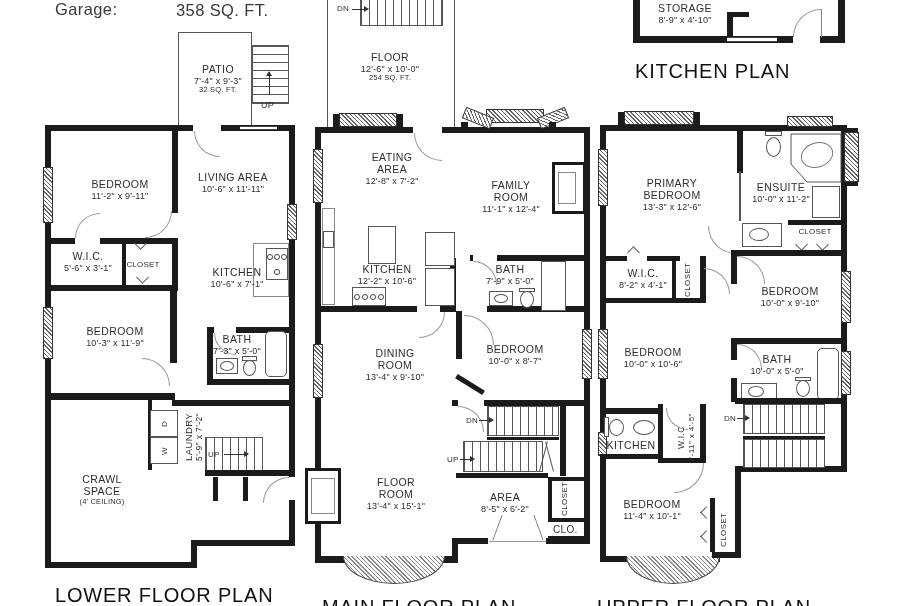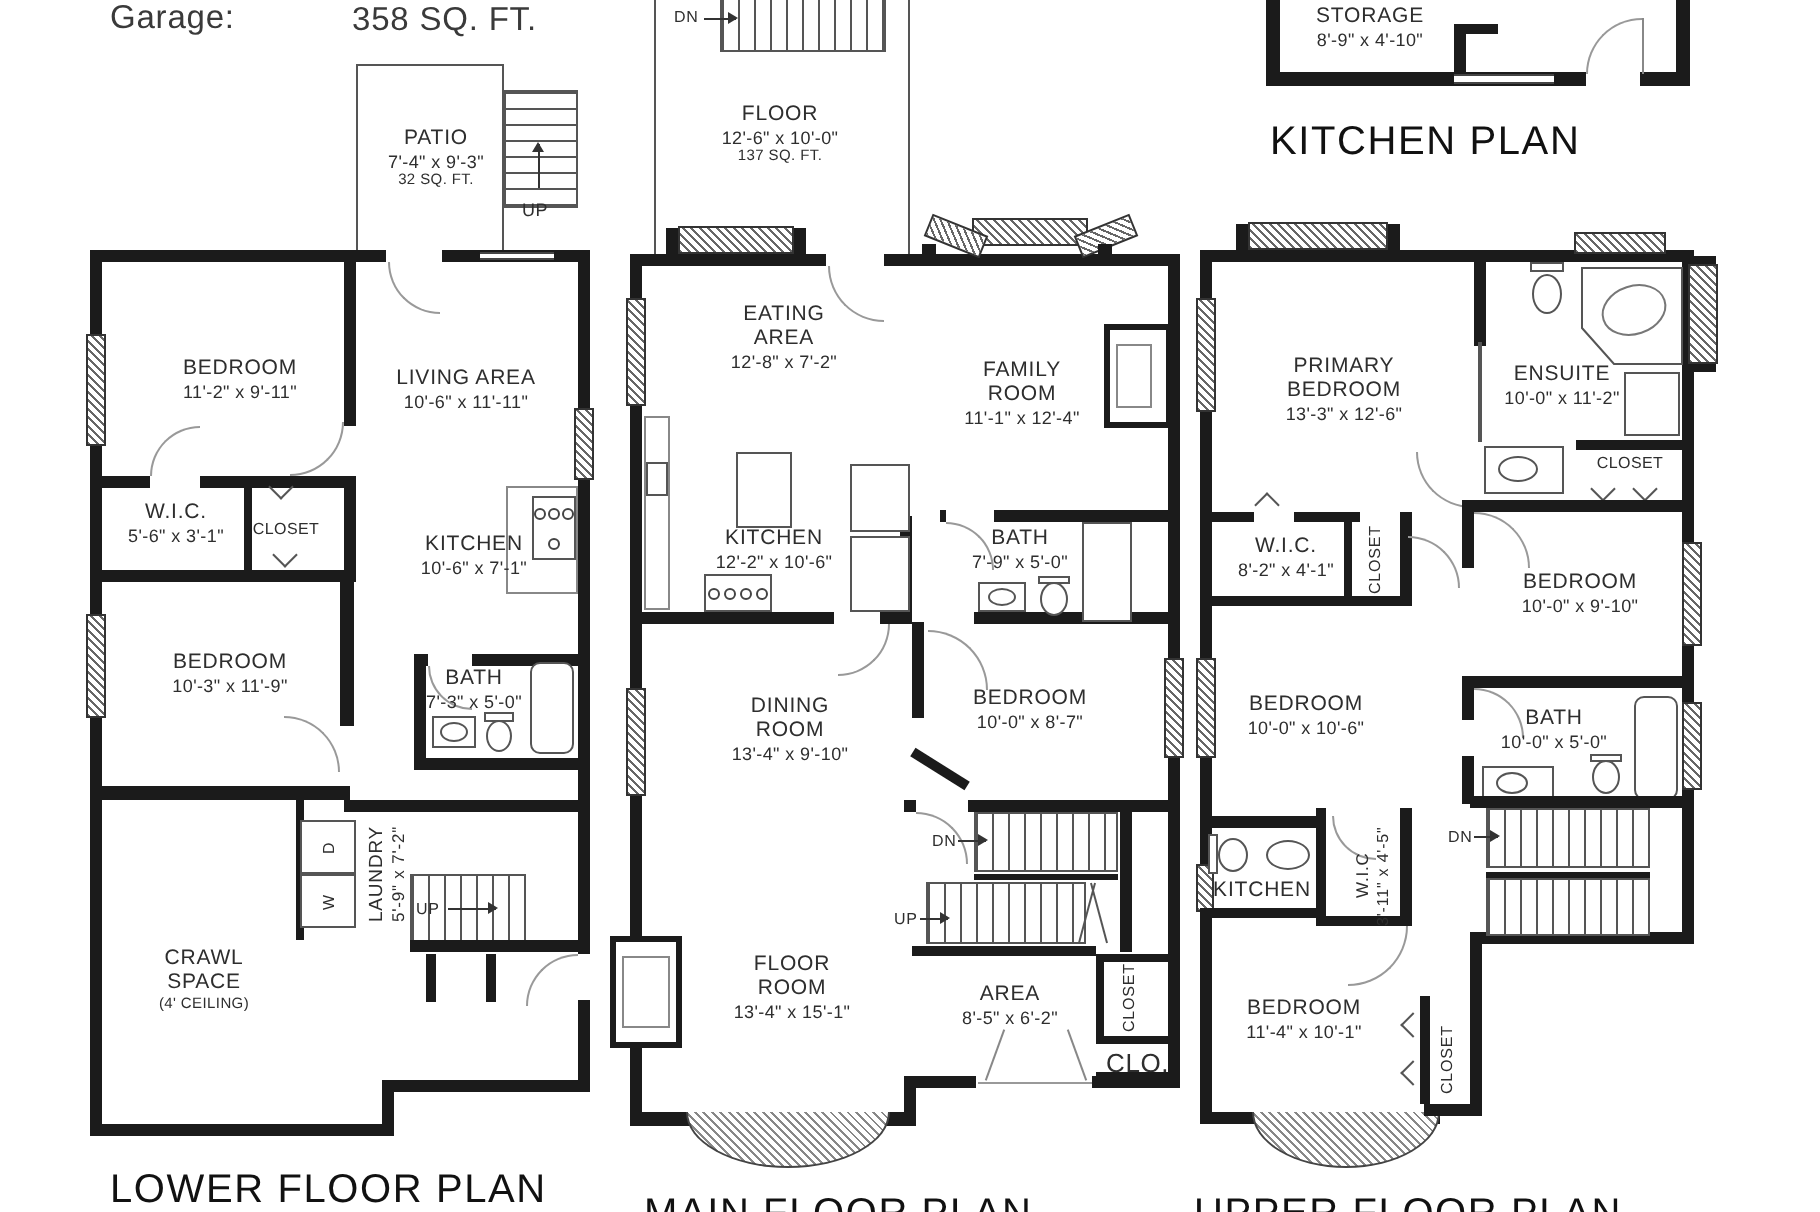--- a/index.html
+++ b/index.html
@@ -64,21 +64,21 @@
   <div class="nt">32 SQ. FT.</div>
 </div>
 
 <div class="outline" style="left:327px;top:0;width:128px;height:128px;border-top:none"></div>
 <div class="st-v" style="left:360px;top:0;width:83px;height:26px;border-top:none"></div>
 <span class="sm" style="left:337px;top:4px">DN</span>
 <div class="arr" style="left:352px;top:9px;width:16px"></div>
 <div class="lbl" style="left:354px;top:52px;width:72px">
   <div class="nm">FLOOR</div>
   <div class="dm">12'-6" x 10'-0"</div>
-  <div class="nt">137 SQ. FT.</div>
+  <div class="nt">254 SQ. FT.</div>
 </div>
 
 <div class="w" style="left:633px;top:0;width:7px;height:43px"></div>
 <div class="w" style="left:838px;top:0;width:7px;height:43px"></div>
 <div class="w" style="left:633px;top:36px;width:160px;height:7px"></div>
 <div class="w" style="left:820px;top:36px;width:25px;height:7px"></div>
 <div class="sill" style="left:727px;top:37px;width:50px;height:5px"></div>
 <div class="arc" style="left:793px;top:9px;width:28px;height:28px"></div>
 <div class="tw" style="left:821px;top:9px;width:1px;height:28px"></div>
 <div class="w" style="left:727px;top:12px;width:6px;height:24px"></div>
@@ -148,21 +148,21 @@
 <div class="arr" style="left:224px;top:454px;width:24px"></div>
 <div class="w" style="left:205px;top:470px;width:90px;height:6px"></div>
 <div class="w" style="left:213px;top:477px;width:5px;height:24px"></div>
 <div class="w" style="left:243px;top:477px;width:5px;height:24px"></div>
 <div class="arc" style="left:263px;top:477px;width:26px;height:26px"></div>
 
 <div class="lbl" style="left:84px;top:179px;width:72px">
   <div class="nm">BEDROOM</div>
   <div class="dm">11'-2" x 9'-11"</div>
 </div>
-<div class="lbl" style="left:195px;top:184px;width:76px">
+<div class="lbl" style="left:195px;top:172px;width:76px">
   <div class="nm">LIVING AREA</div>
   <div class="dm">10'-6" x 11'-11"</div>
 </div>
 <div class="lbl" style="left:52px;top:251px;width:72px">
   <div class="nm">W.I.C.</div>
   <div class="dm">5'-6" x 3'-1"</div>
 </div>
 <div class="lbl" style="left:107px;top:261px;width:72px">
   <div class="nt" style="font-size:8px">CLOSET</div>
 </div>
@@ -238,21 +238,21 @@
 <span class="sm" style="left:466px;top:416px">DN</span>
 <div class="arr" style="left:479px;top:420px;width:14px"></div>
 <span class="sm" style="left:447px;top:455px">UP</span>
 <div class="arr" style="left:460px;top:459px;width:14px"></div>
 <div class="w" style="left:456px;top:473px;width:92px;height:5px"></div>
 <div class="w" style="left:548px;top:477px;width:4px;height:45px"></div>
 <div class="w" style="left:548px;top:477px;width:40px;height:4px"></div>
 <div class="w" style="left:548px;top:518px;width:40px;height:4px"></div>
 <div class="w" style="left:548px;top:536px;width:40px;height:4px"></div>
 <div class="vlbl" style="left:560px;top:482px;height:34px;font-size:8px">CLOSET</div>
-<span class="sm" style="left:553px;top:524px;font-size:13px">CLO.</span>
+<span class="sm" style="left:553px;top:524px;font-size:10px">CLO.</span>
 
 <div class="fix" style="left:368px;top:226px;width:28px;height:38px"></div>
 <div class="stove" style="left:352px;top:287px;width:34px;height:19px">
   <div class="bn"></div>
     <div class="bn"></div>
   <div class="bn"></div>
     <div class="bn"></div>
 </div>
 <div class="fix" style="left:322px;top:208px;width:13px;height:97px;border-color:#888"></div>
 <div class="fix" style="left:323px;top:231px;width:11px;height:17px"></div>

